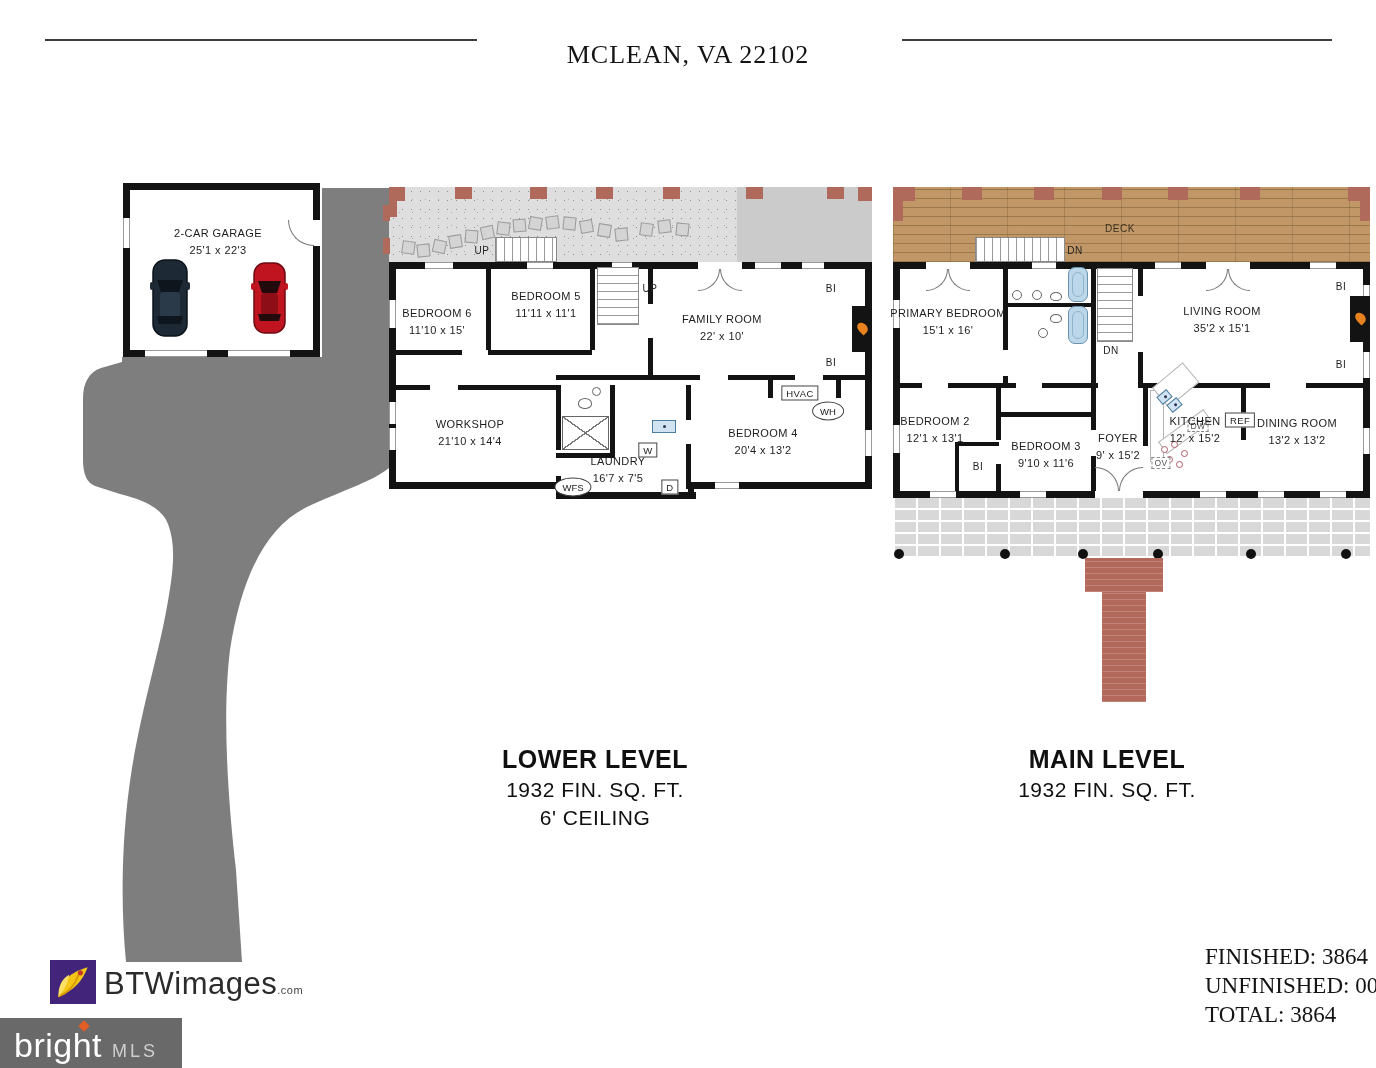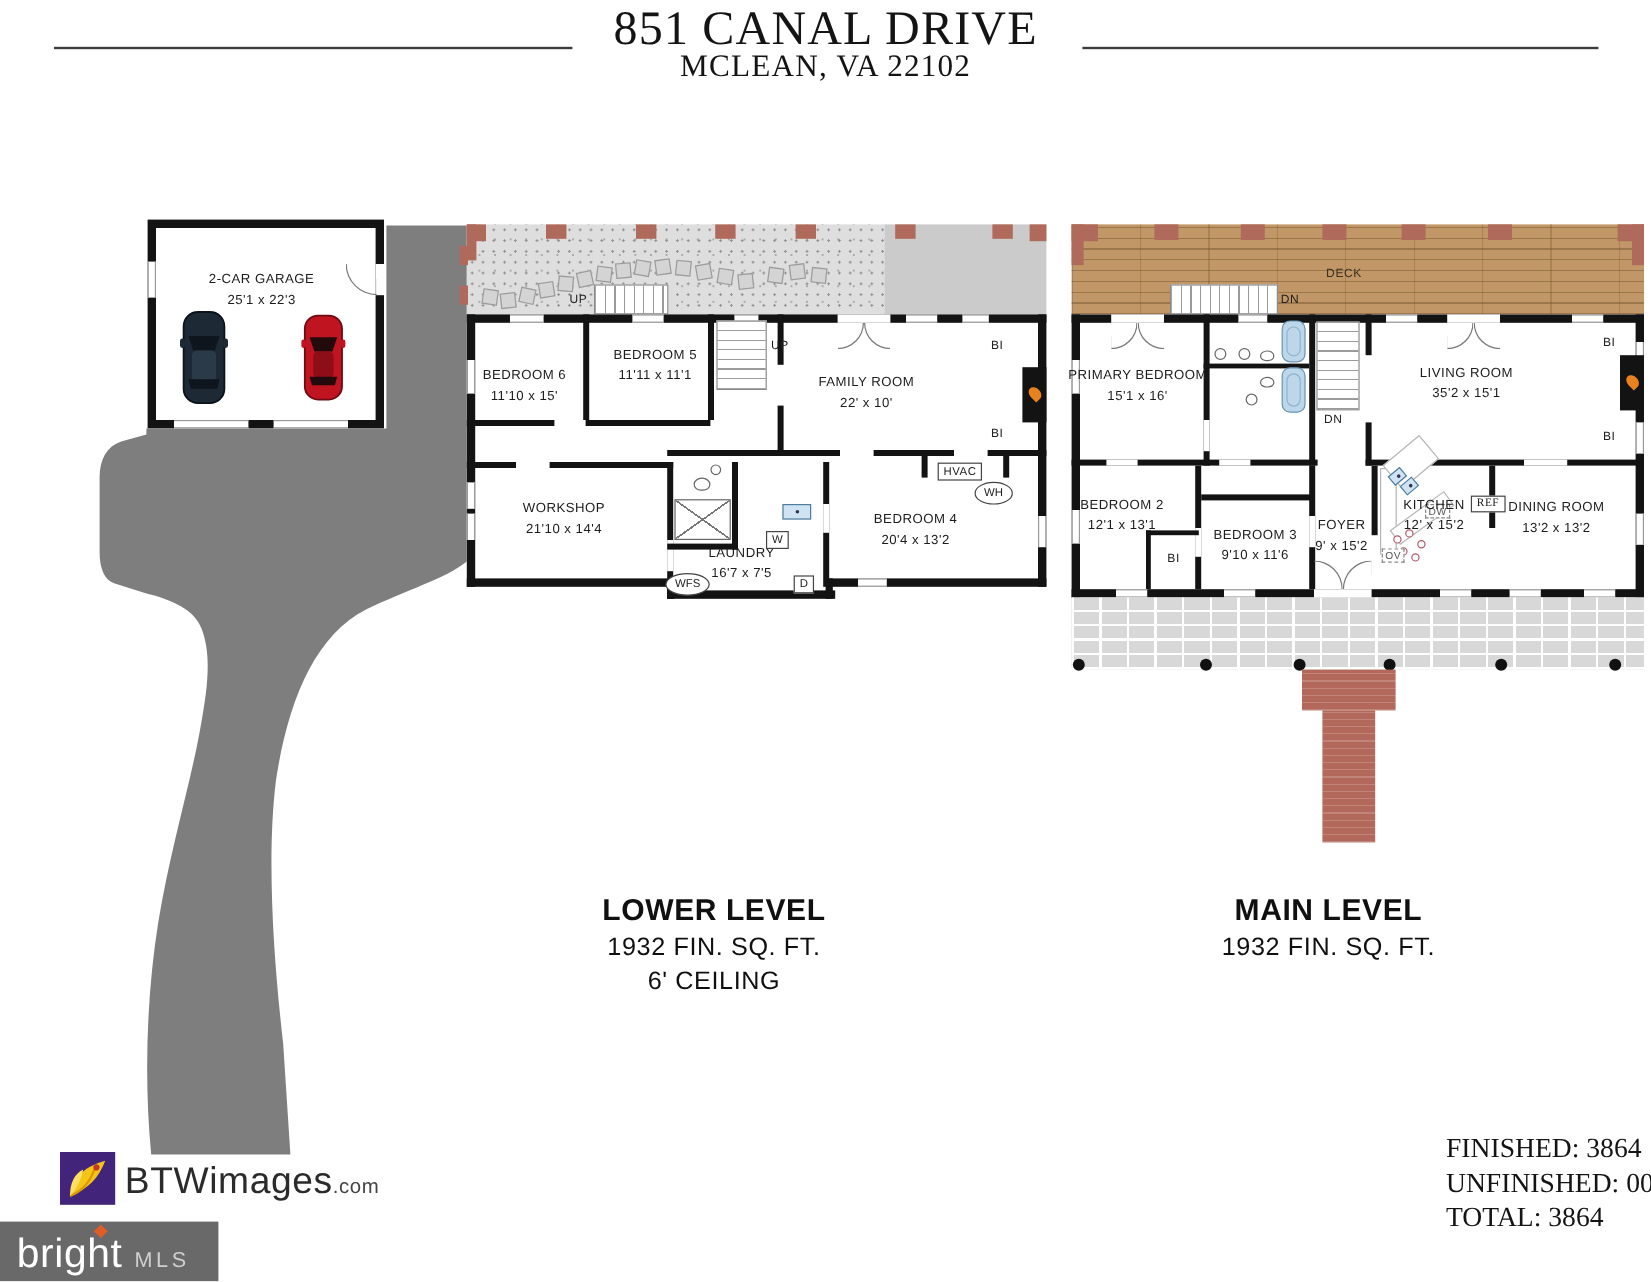--- a/index.html
+++ b/index.html
@@ -52,38 +52,37 @@
   .header-address{position:absolute;width:100%;text-align:center;top:0;
       font-family:"Liberation Serif",serif;font-size:40px;color:#141414;letter-spacing:1px;}
   .header-city{position:absolute;width:100%;text-align:center;top:40px;
       font-family:"Liberation Serif",serif;font-size:26px;color:#141414;letter-spacing:1px;}
   .level-caption{position:absolute;transform:translateX(-50%);text-align:center;color:#101010;}
   .level-caption .t{font-size:25px;font-weight:bold;letter-spacing:.5px;}
   .level-caption .a{font-size:21px;margin-top:4px;letter-spacing:.5px;}
   .totals{position:absolute;font-family:"Liberation Serif",serif;font-size:23px;color:#141414;line-height:1.25;white-space:nowrap;}
   .disclaimer{position:absolute;font-size:10.5px;color:#3a3a3a;letter-spacing:.2px;white-space:nowrap;}
   .btw-brand{position:absolute;font-size:31px;color:#2b2b2b;letter-spacing:.5px;}
-  .btw-brand .suffix{font-size:17px;color:#444;}
+  .btw-brand .suffix{font-size:11px;color:#444;}
   .mls-box{position:absolute;background:#696969;color:#fff;display:flex;align-items:baseline;
       padding:8px 14px 10px 14px;box-sizing:border-box;}
   .mls-brand{font-size:34px;letter-spacing:.5px;position:relative;}
   .mls-diamond{position:absolute;width:8px;height:8px;background:#e25c26;transform:rotate(45deg);right:14px;top:-4px;}
   .mls-suffix{font-size:18px;color:#cfcfcf;letter-spacing:3px;margin-left:10px;}
   .shower-x{position:absolute;border:1.2px solid #666;box-sizing:border-box;background:
       linear-gradient(to top right,transparent calc(50% - .7px),#777 calc(50% - .7px) calc(50% + .7px),transparent calc(50% + .7px)),
       linear-gradient(to bottom right,transparent calc(50% - .7px),#777 calc(50% - .7px) calc(50% + .7px),transparent calc(50% + .7px));}
   .utilsink{position:absolute;background:#cfe3f2;border:1.2px solid #4f7d9e;box-sizing:border-box;}
   .utilsink::after{content:"";position:absolute;left:45%;top:40%;width:3px;height:3px;background:#335;border-radius:50%;}
 </style>
 </head>
 <body>
 
 <div id="canvas">
 
-  <div class="header-address">851 CANAL DRIVE</div>
   <div class="header-city">MCLEAN, VA 22102</div>
   <div class="title-line" style="left:45px;top:39px;width:432px;"></div>
   <div class="title-line" style="left:902px;top:39px;width:430px;"></div>
 
   <svg class="abs" style="left:0;top:0;" width="1376" height="1068">
     <path d="M 322,188 L 389,188 L 389,468
              C 372,482 338,492 305,508
              C 262,530 240,585 230,650
              C 222,715 228,800 236,870
              L 242,962 L 126,962
@@ -335,21 +334,21 @@
   <div class="utilsink" style="left:1158px;top:392px;width:13px;height:10px;transform:rotate(-40deg);"></div>
   <div class="utilsink" style="left:1168px;top:400px;width:13px;height:10px;transform:rotate(-40deg);"></div>
   <div class="counter" style="left:1158px;top:442px;width:56px;height:15px;transform:rotate(-36deg);transform-origin:top left;"></div>
   <div class="burner" style="left:1161px;top:446px;"></div>
   <div class="burner" style="left:1171px;top:441px;"></div>
   <div class="burner" style="left:1181px;top:450px;"></div>
   <div class="burner" style="left:1166px;top:456px;"></div>
   <div class="burner" style="left:1176px;top:461px;"></div>
   <div class="tag dashed" style="left:1198px;top:390px;">DW</div>
   <div class="tag dashed" style="left:1161px;top:427px;">OV</div>
-  <div class="tag" style="left:1240px;top:420px;font-family:Liberation Serif, serif;">REF</div>
+  <div class="tag" style="left:1240px;top:420px;">REF</div>
 
   <div class="room-label" style="left:948px;top:322px;">
     <div>PRIMARY BEDROOM</div>
     <div>15'1 x 16'</div>
   </div>
   <div class="room-label" style="left:1222px;top:320px;">
     <div>LIVING ROOM</div>
     <div>35'2 x 15'1</div>
   </div>
   <div class="room-label" style="left:935px;top:430px;">

